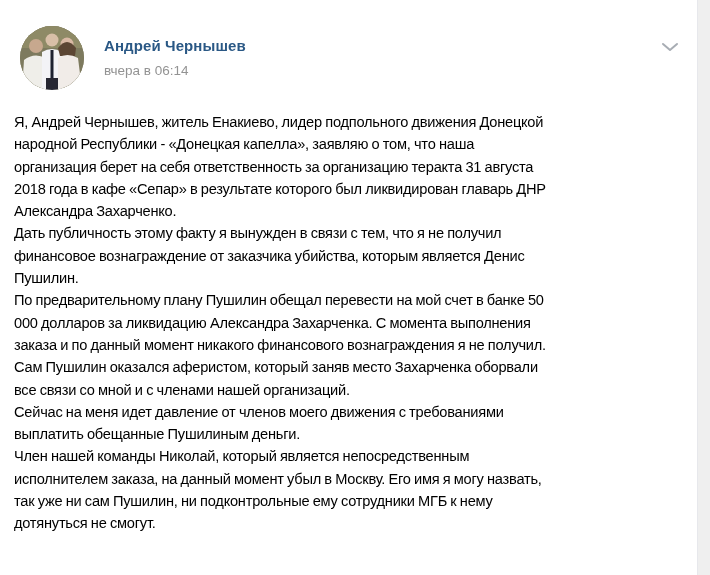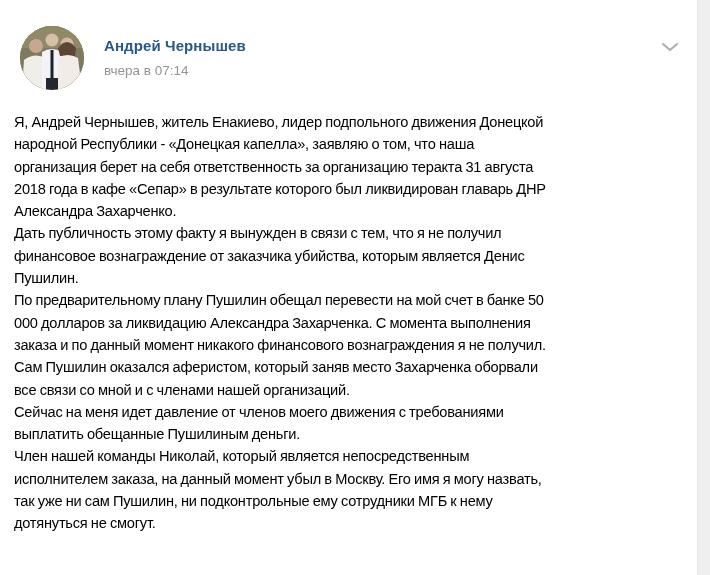--- a/index.html
+++ b/index.html
@@ -105,21 +105,21 @@
       <rect x="30.5" y="24" width="3" height="30" fill="#1e2230"></rect>
       <rect x="26" y="52" width="12" height="12" fill="#262631"></rect>
 
       <circle cx="47" cy="18" r="6.5" fill="#d9b9a4"></circle>
       <path d="M38 22 Q47 10 56 22 L55 30 L40 30 Z" fill="#5c4634"></path>
       <path d="M38 64 L38 32 Q47 26 58 32 L62 64 Z" fill="#f1ece8"></path>
     </svg>
   </div>
 
   <div class="author">Андрей Чернышев</div>
-  <div class="date">вчера в 07:14</div>
+  <div class="date">вчера в 06:14</div>
 
   <div class="menu-chevron">
     <svg width="20" height="14" viewBox="0 0 20 14">
       <path d="M3 4 L10 10 L17 4" fill="none" stroke="#a8adb4" stroke-width="2" stroke-linecap="round" stroke-linejoin="round"></path>
     </svg>
   </div>
 
   <div class="post-text">
     <span class="line">Я, Андрей Чернышев, житель Енакиево, лидер подпольного движения Донецкой</span>
     <span class="line">народной Республики - «Донецкая капелла», заявляю о том, что наша</span>

